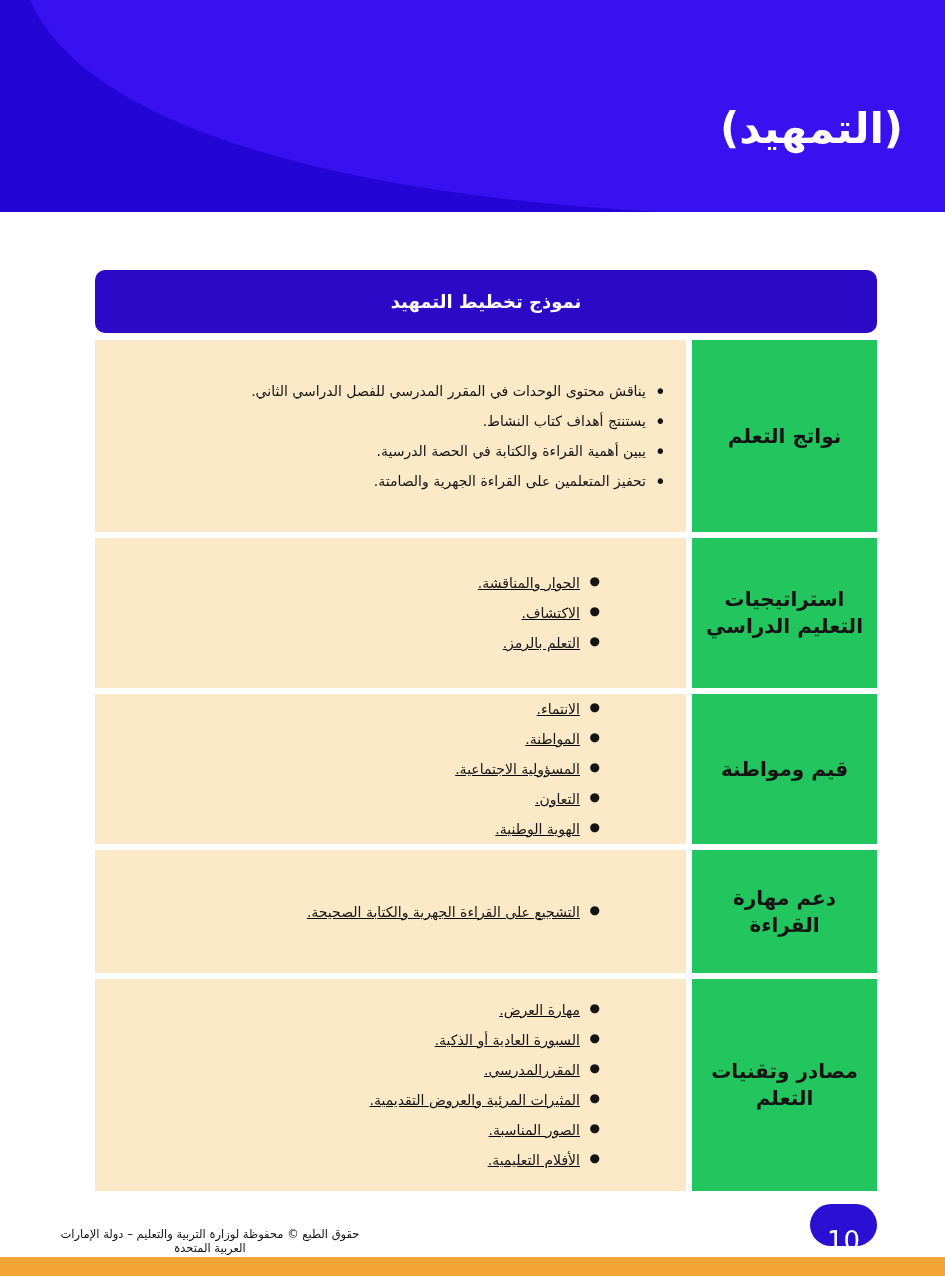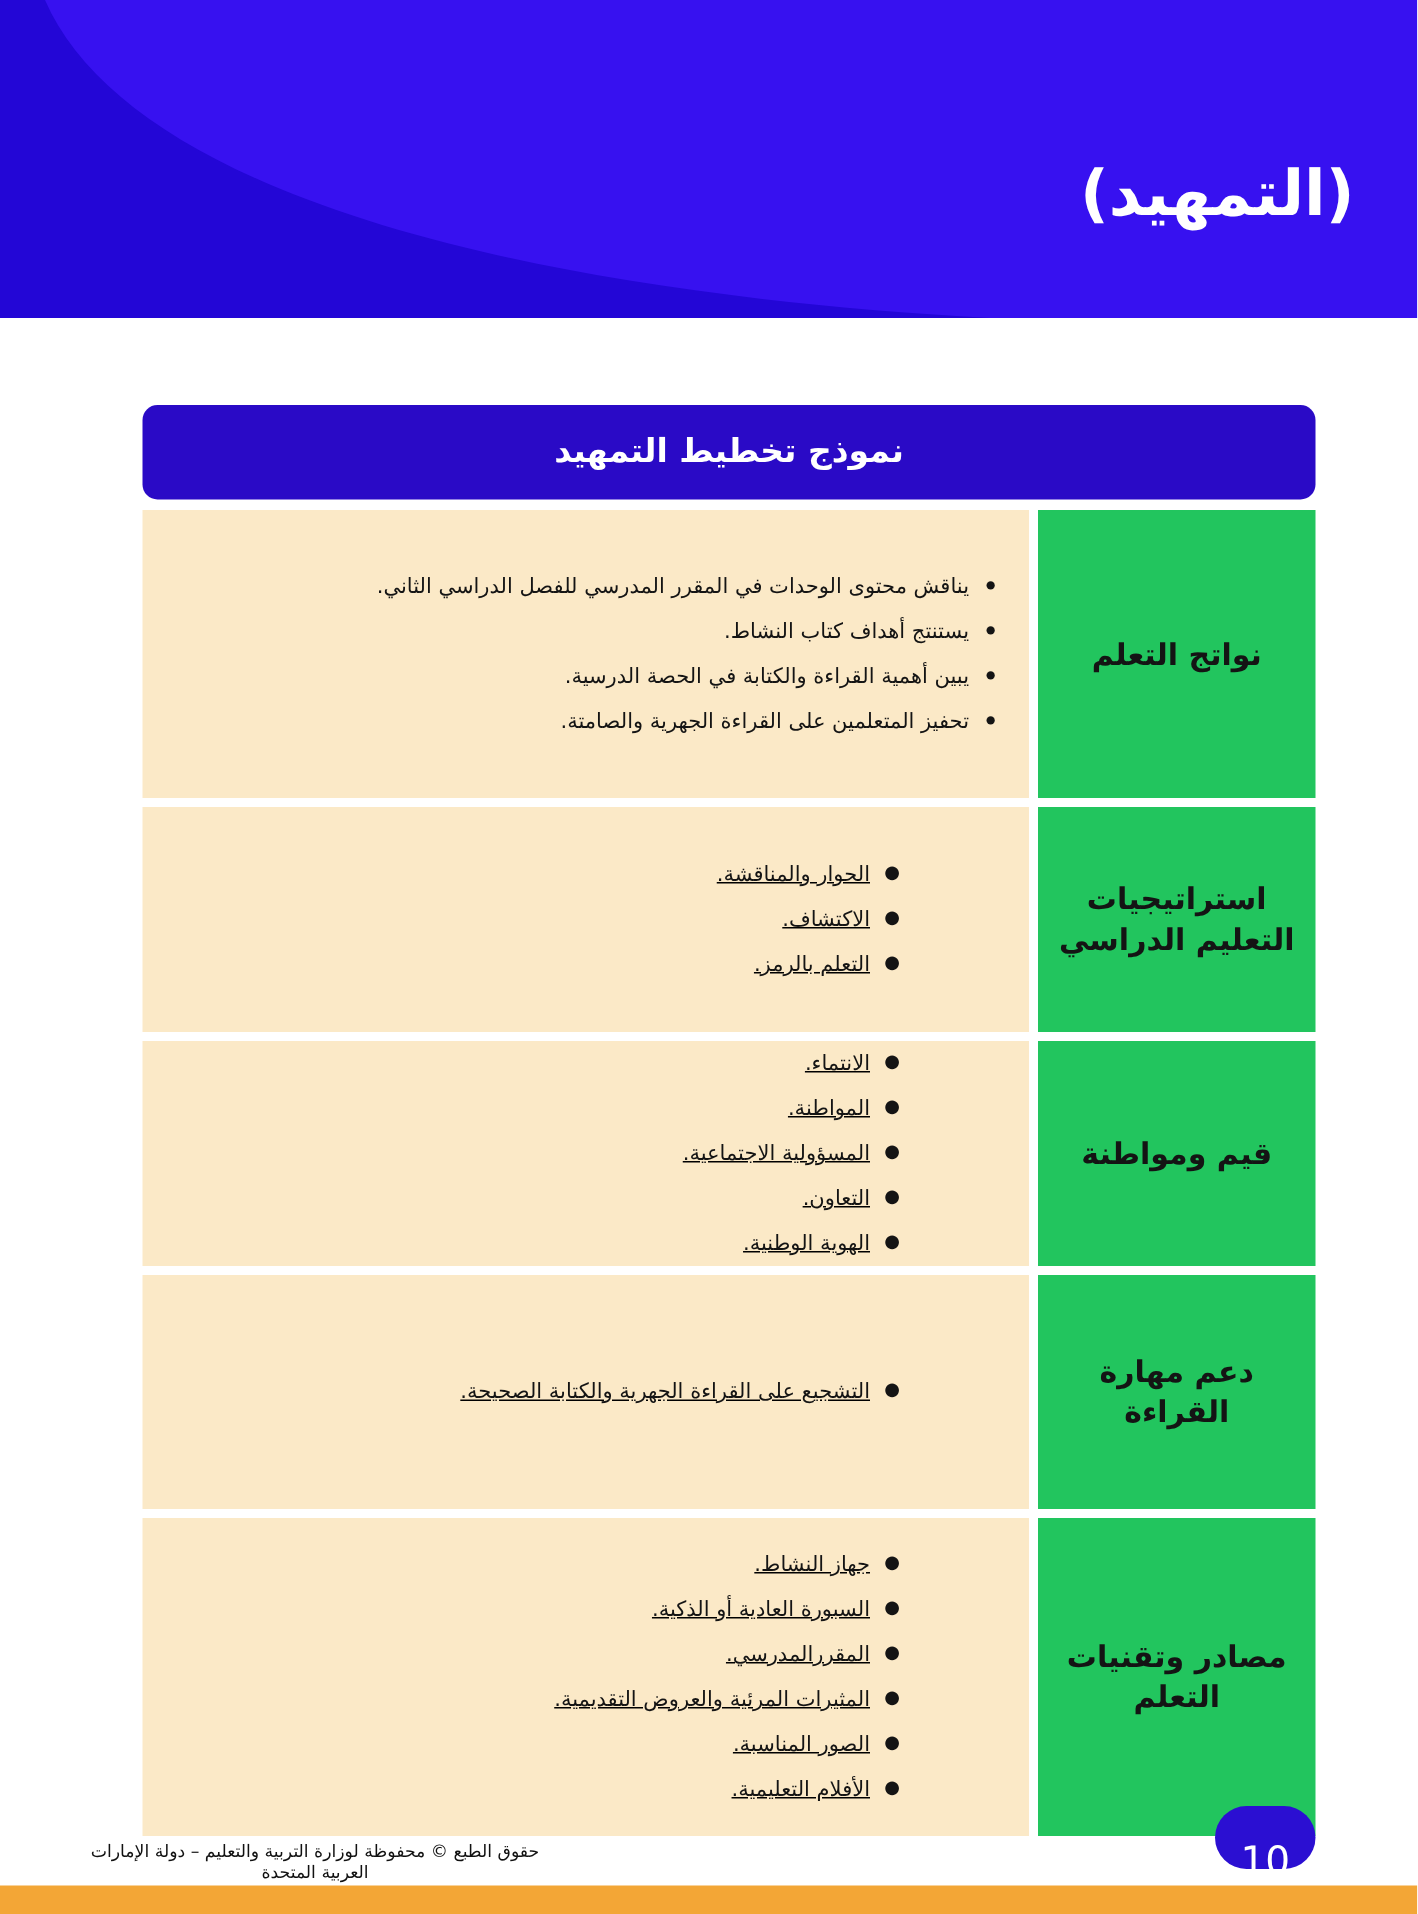--- a/index.html
+++ b/index.html
@@ -55,33 +55,33 @@
     height: 63px;
     background: #2A0AC6;
     border-radius: 10px;
     display: flex;
     align-items: center;
     justify-content: center;
     margin-bottom: 7px;
   }
   .table-title-bar span {
     color: #ffffff;
-    font-size: 22px;
+    font-size: 18px;
     font-weight: bold;
   }
   .trow {
     display: flex;
     flex-direction: row;
     gap: 6px;
     margin-top: 6px;
   }
   .row-1 { height: 192px; margin-top: 7px; }
   .row-2 { height: 150px; }
   .row-3 { height: 150px; }
-  .row-4 { height: 156px; }
+  .row-4 { height: 123px; }
   .row-5 { height: 212px; }
 
   .label-cell {
     width: 185px;
     flex: 0 0 185px;
     background: #22c55e;
     display: flex;
     align-items: center;
     justify-content: center;
     text-align: center;
@@ -244,21 +244,21 @@
           </ul>
       </div>
     </div>
 
     <div class="trow row-5">
       <div class="label-cell">
         <div class="label-text">مصادر وتقنيات التعلم</div>
       </div>
       <div class="content-cell inset">
         <ul>
-            <li>جهاز النشاط.</li>
+            <li>مهارة العرض.</li>
             <li>السبورة العادية أو الذكية.</li>
             <li>المقررالمدرسي.</li>
             <li>المثيرات المرئية والعروض التقديمية.</li>
             <li>الصور المناسبة.</li>
             <li>الأفلام التعليمية.</li>
           </ul>
       </div>
     </div>
 
   </div>

